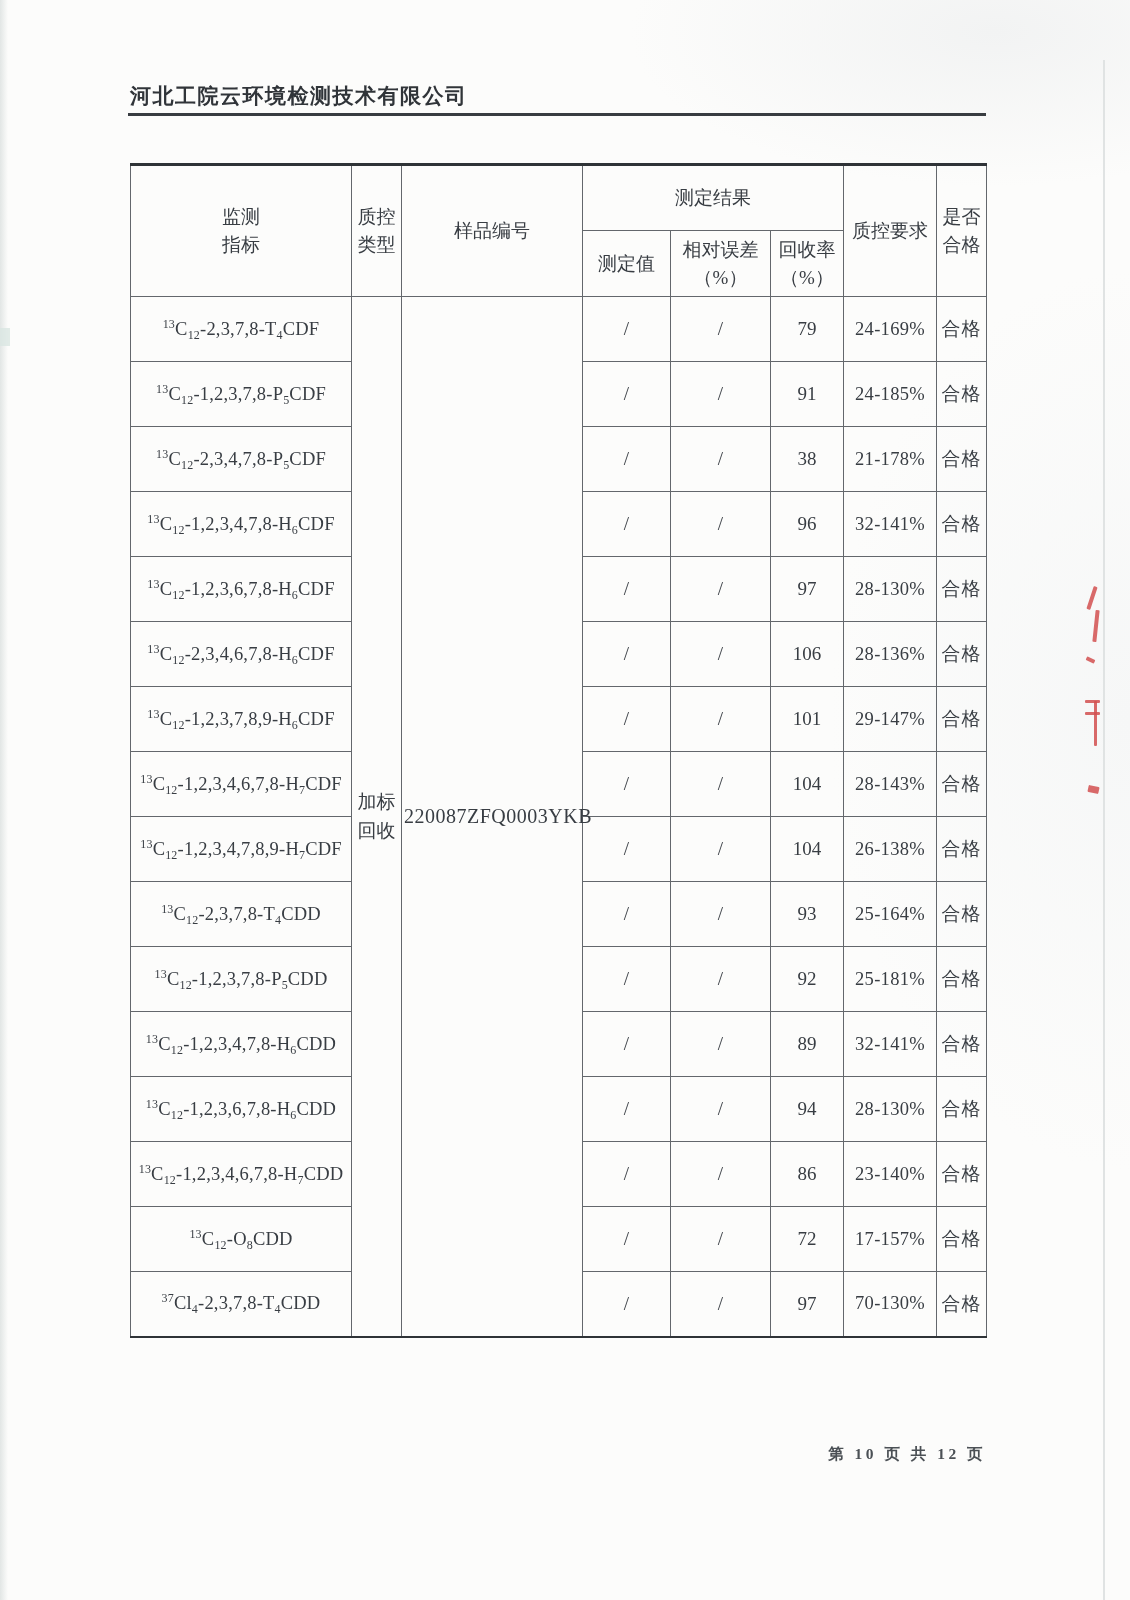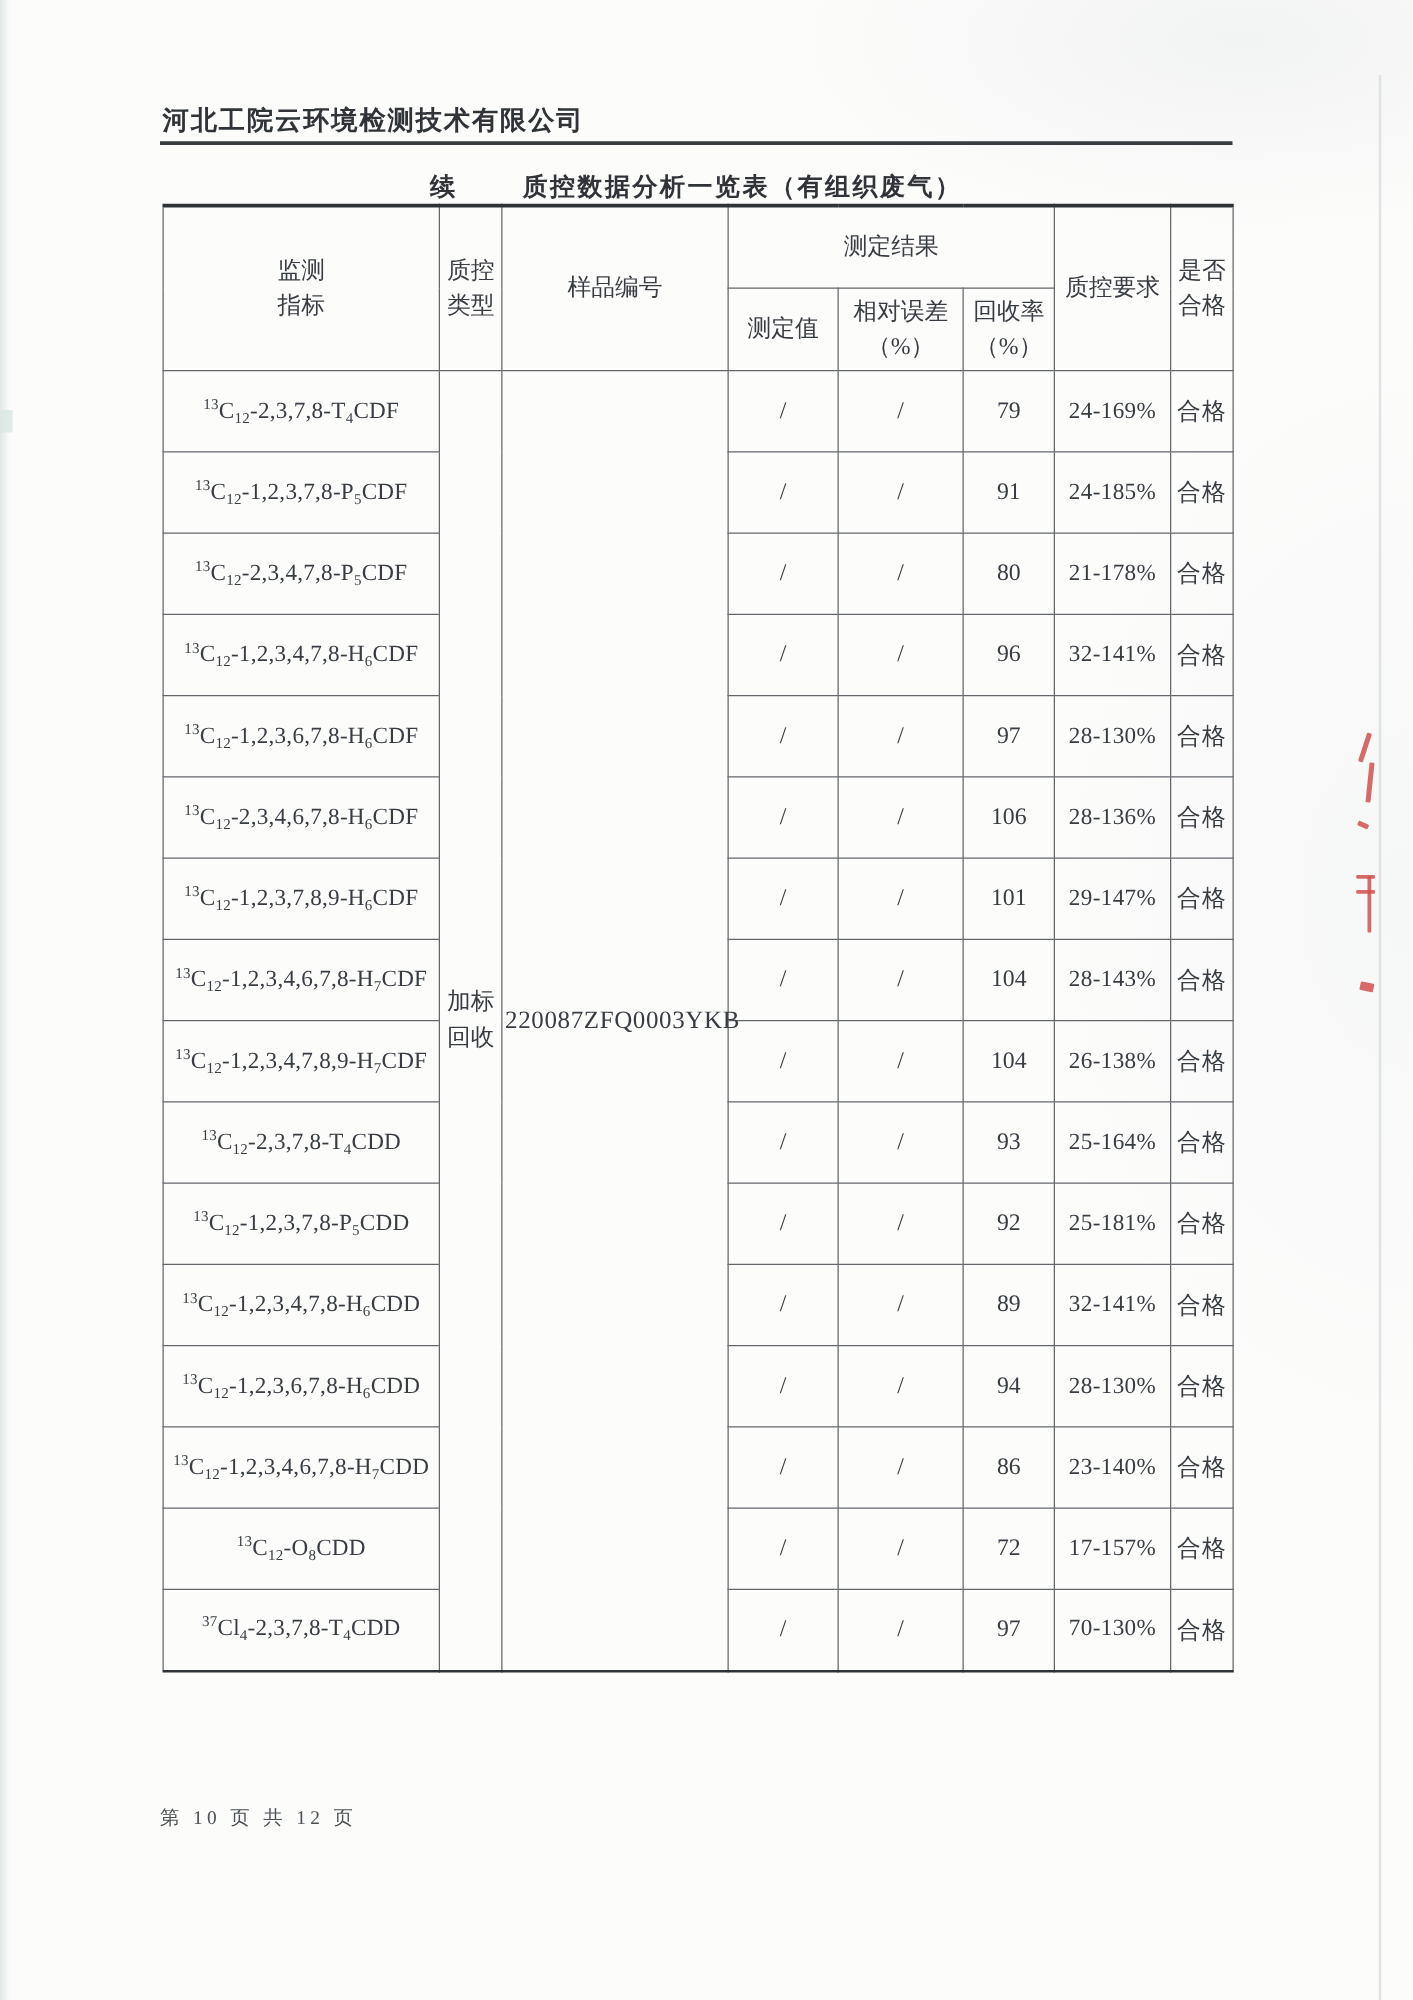--- a/index.html
+++ b/index.html
@@ -78,43 +78,40 @@
   td.c-ind sup { vertical-align: 7px; }
   td.c-ind sub { vertical-align: -4px; margin-top: 36px; }
   td.c-qc { font-size: 19px; line-height: 1.55; white-space: pre-line; margin-left: 14px; }
   td.c-sid { font-size: 20px; letter-spacing: 0.5px; white-space: nowrap; }
   td.c-num { font-size: 19px; }
   td.c-req { font-size: 18.5px; letter-spacing: 0.3px; white-space: nowrap; }
   td.c-pass { font-size: 19px; letter-spacing: 1px; }
 
   .page-footer {
     position: absolute; left: 128px; top: 1444px; width: 858px;
-    text-align: left; font-size: 15.5px; letter-spacing: 3.5px; color: #4b5055;
+    text-align: right; font-size: 15.5px; letter-spacing: 3.5px; color: #4b5055; font-weight: bold;
   }
 
   .stamps { position: absolute; left: 0; top: 0; width: 1130px; height: 1600px; pointer-events: none; }
   .sf { position: absolute; background: #d25050; border-radius: 1px; opacity: 0.85; }
 </style>
 </head>
 <body>
 
 <div class="page">
 
   <div class="edge-left"></div>
   <div class="edge-right-line"></div>
   <div class="edge-speck"></div>
 
   <div class="doc-header">
     <span class="company">河北工院云环境检测技术有限公司</span>
   </div>
   <div class="header-rule"></div>
 
-  <div class="doc-title">
-    <span class="title-prefix">续</span><span>质控数据分析一览表（有组织废气）</span>
-  </div>
 
   <table class="qc-table">
     <colgroup>
       <col style="width:221px">
         <col style="width:50px">
         <col style="width:181px">
       <col style="width:88px">
         <col style="width:100px">
         <col style="width:73px">
       <col style="width:93px">
@@ -156,21 +153,21 @@
           <td class="c-num">/</td>
           <td class="c-num">/</td>
           <td class="c-num">91</td>
           <td class="c-req">24-185%</td>
           <td class="c-pass">合格</td>
         </tr>
         <tr>
           <td class="c-ind"><sup>13</sup>C<sub>12</sub>-2,3,4,7,8-P<sub>5</sub>CDF</td>
           <td class="c-num">/</td>
           <td class="c-num">/</td>
-          <td class="c-num">80</td>
+          <td class="c-num">38</td>
           <td class="c-req">21-178%</td>
           <td class="c-pass">合格</td>
         </tr>
         <tr>
           <td class="c-ind"><sup>13</sup>C<sub>12</sub>-1,2,3,4,7,8-H<sub>6</sub>CDF</td>
           <td class="c-num">/</td>
           <td class="c-num">/</td>
           <td class="c-num">96</td>
           <td class="c-req">32-141%</td>
           <td class="c-pass">合格</td>

